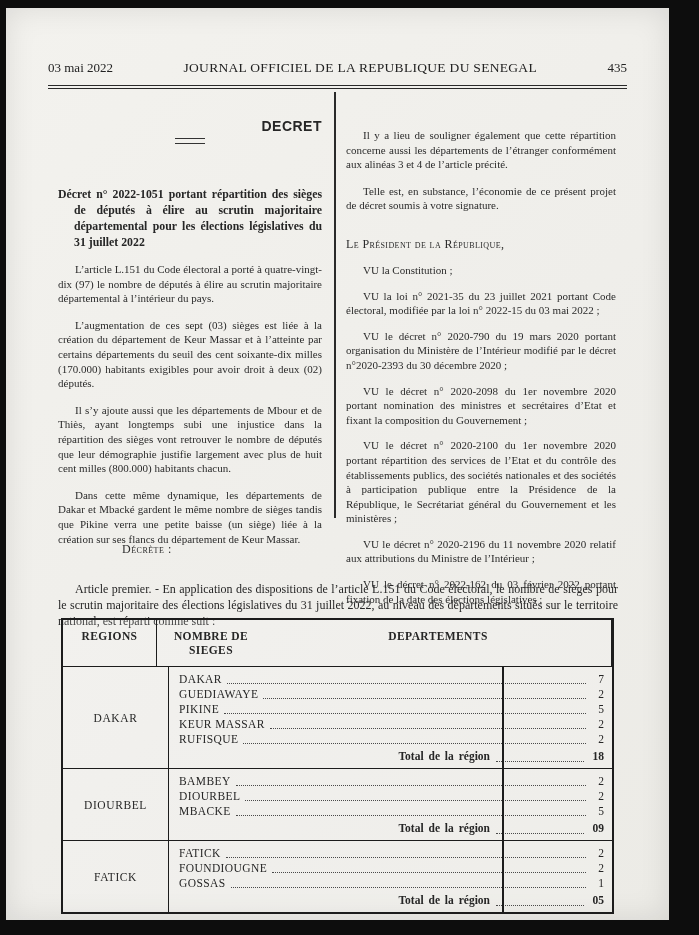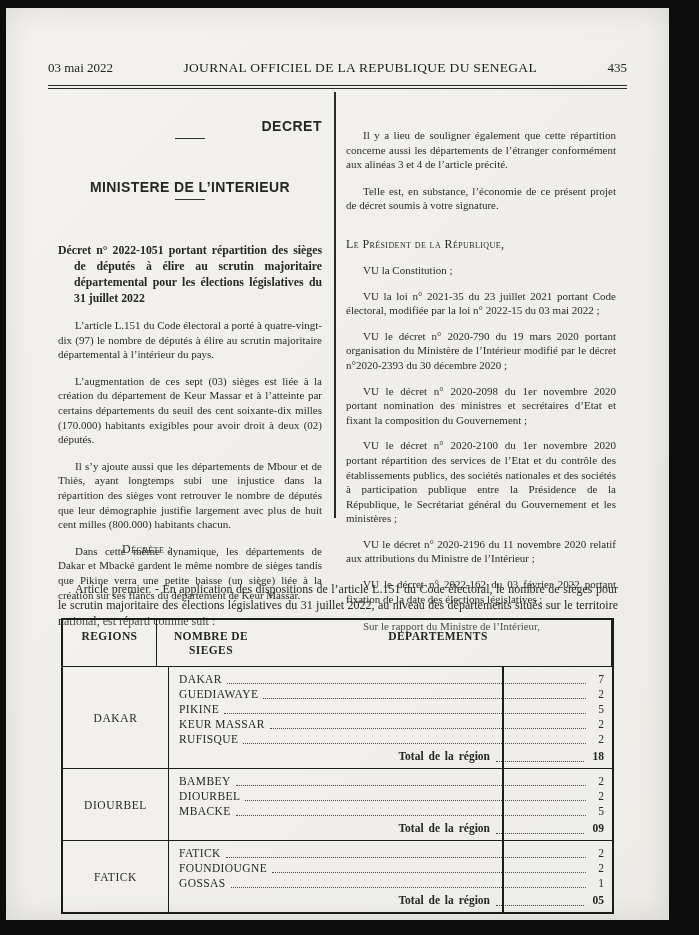--- a/index.html
+++ b/index.html
@@ -116,41 +116,39 @@
     <span>03 mai 2022</span>
     <span class="jo-title">JOURNAL OFFICIEL DE LA REPUBLIQUE DU SENEGAL</span>
     <span>435</span>
   </div>
   <div class="double-rule"></div>
   <div class="col-divider"></div>
 
   <div class="col-left">
     <div class="kicker">DECRET</div>
     <div class="rule-sm"></div>
-    <div class="ministry">MINISTERE DE L’INTERIEUR</div>
     <div class="rule-sm"></div>
     <div class="decree-title">Décret n° 2022-1051 portant répartition des sièges de députés à élire au scrutin majoritaire départemental pour les élections législatives du 31 juillet 2022</div>
     <p class="para">L’article L.151 du Code électoral a porté à quatre-vingt-dix (97) le nombre de députés à élire au scrutin majoritaire départemental à l’intérieur du pays.</p>
     <p class="para">L’augmentation de ces sept (03) sièges est liée à la création du département de Keur Massar et à l’atteinte par certains départements du seuil des cent soixante-dix milles (170.000) habitants exigibles pour avoir droit à deux (02) députés.</p>
     <p class="para">Il s’y ajoute aussi que les départements de Mbour et de Thiès, ayant longtemps subi une injustice dans la répartition des sièges vont retrouver le nombre de députés que leur démographie justifie largement avec plus de huit cent milles (800.000) habitants chacun.</p>
     <p class="para">Dans cette même dynamique, les départements de Dakar et Mbacké gardent le même nombre de sièges tandis que Pikine verra une petite baisse (un siège) liée à la création sur ses flancs du département de Keur Massar.</p>
   </div>
 
   <div class="col-right">
     <p class="para" style="margin-top:24px">Il y a lieu de souligner également que cette répartition concerne aussi les départements de l’étranger conformément aux alinéas 3 et 4 de l’article précité.</p>
     <p class="para">Telle est, en substance, l’économie de ce présent projet de décret soumis à votre signature.</p>
     <div class="president-line">Le Président de la République,</div>
     <p class="para vu">VU la Constitution ;</p>
     <p class="para vu">VU la loi n° 2021-35 du 23 juillet 2021 portant Code électoral, modifiée par la loi n° 2022-15 du 03 mai 2022 ;</p>
     <p class="para vu">VU le décret n° 2020-790 du 19 mars 2020 portant organisation du Ministère de l’Intérieur modifié par le décret n°2020-2393 du 30 décembre 2020 ;</p>
     <p class="para vu">VU le décret n° 2020-2098 du 1er novembre 2020 portant nomination des ministres et secrétaires d’Etat et fixant la composition du Gouvernement ;</p>
     <p class="para vu">VU le décret n° 2020-2100 du 1er novembre 2020 portant répartition des services de l’Etat et du contrôle des établissements publics, des sociétés nationales et des sociétés à participation publique entre la Présidence de la République, le Secrétariat général du Gouvernement et les ministères ;</p>
     <p class="para vu">VU le décret n° 2020-2196 du 11 novembre 2020 relatif aux attributions du Ministre de l’Intérieur ;</p>
     <p class="para vu">VU le décret n° 2022-162 du 03 février 2022 portant fixation de la date des élections législatives ;</p>
-    <p class="para closing">Sur le rapport du Ministre de l’Intérieur,</p>
   </div>
 
   <div class="decree-section">
     <div class="decrete-heading">Décrète :</div>
     <p class="article-para">Article premier. - En application des dispositions de l’article L.151 du Code électoral, le nombre de sièges pour le scrutin majoritaire des élections législatives du 31 juillet 2022, au niveau des départements situés sur le territoire national, est réparti comme suit :</p>
   </div>
 
   <div class="seats-table">
     <div class="thead">
       <div class="th th-regions">REGIONS</div>

